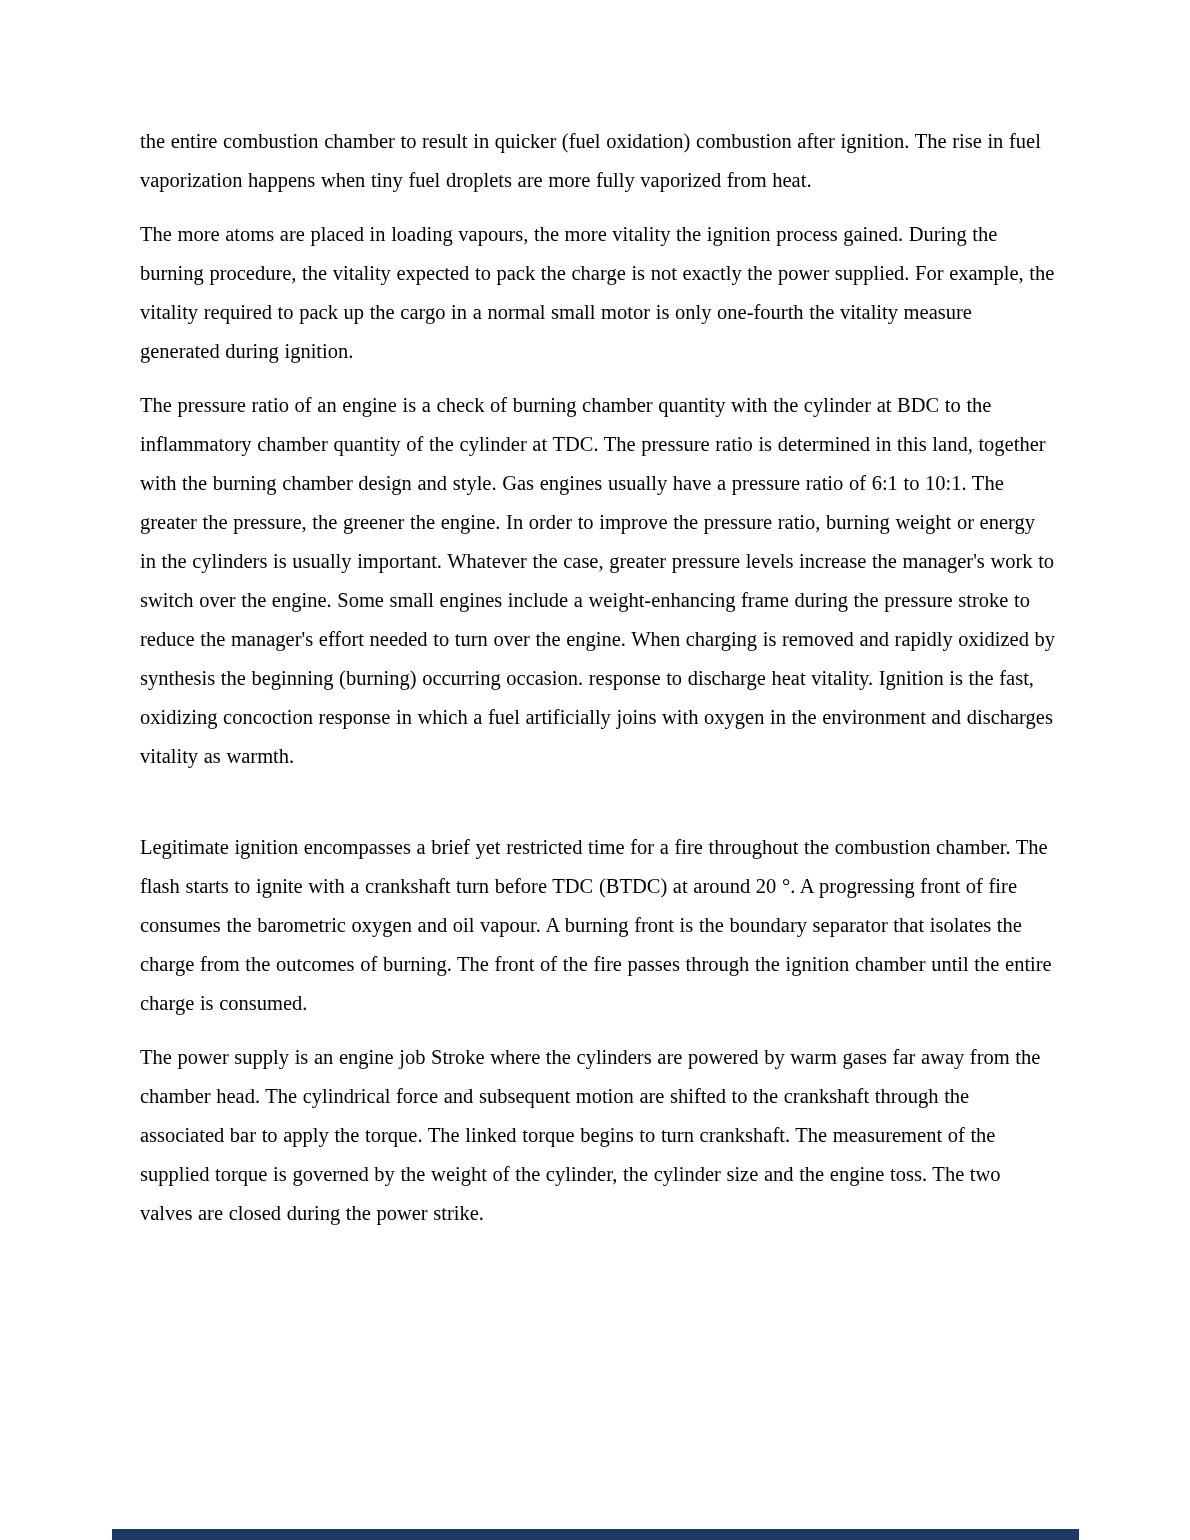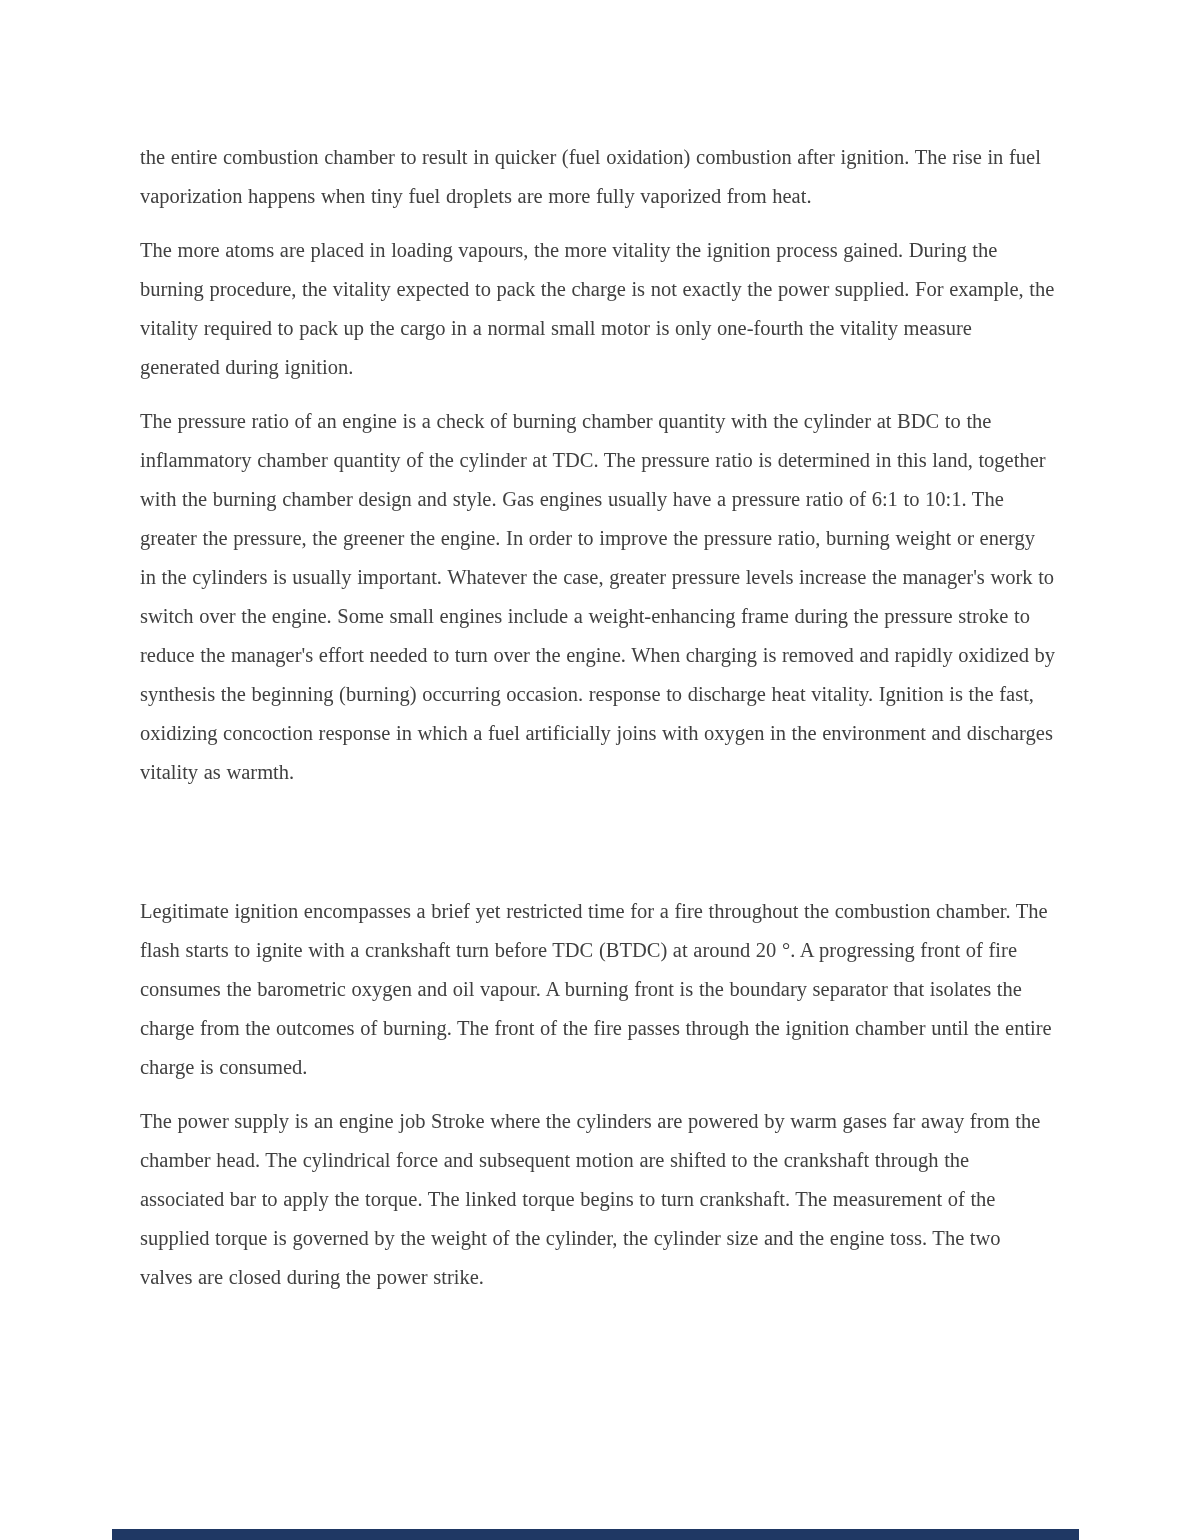--- a/index.html
+++ b/index.html
@@ -15,33 +15,33 @@
     overflow: hidden;
   }
   .page {
     position: absolute;
     inset: 0;
     background: #ffffff;
   }
   .content {
     position: absolute;
     left: 140px;
-    top: 138px;
+    top: 122px;
     width: 915px;
     font-size: 20.5px;
     line-height: 39px;
-    color: #404040;
+    color: #000000;
     text-align: left;
   }
   .para {
     margin: 0 0 15px 0;
     word-spacing: 0.5px;
   }
   .para.gap-before {
-    margin-top: 100px;
+    margin-top: 52px;
   }
   .footer-bar {
     position: absolute;
     left: 112px;
     bottom: 0;
     width: 967px;
     height: 11px;
     background: #1f3864;
   }
 </style>

